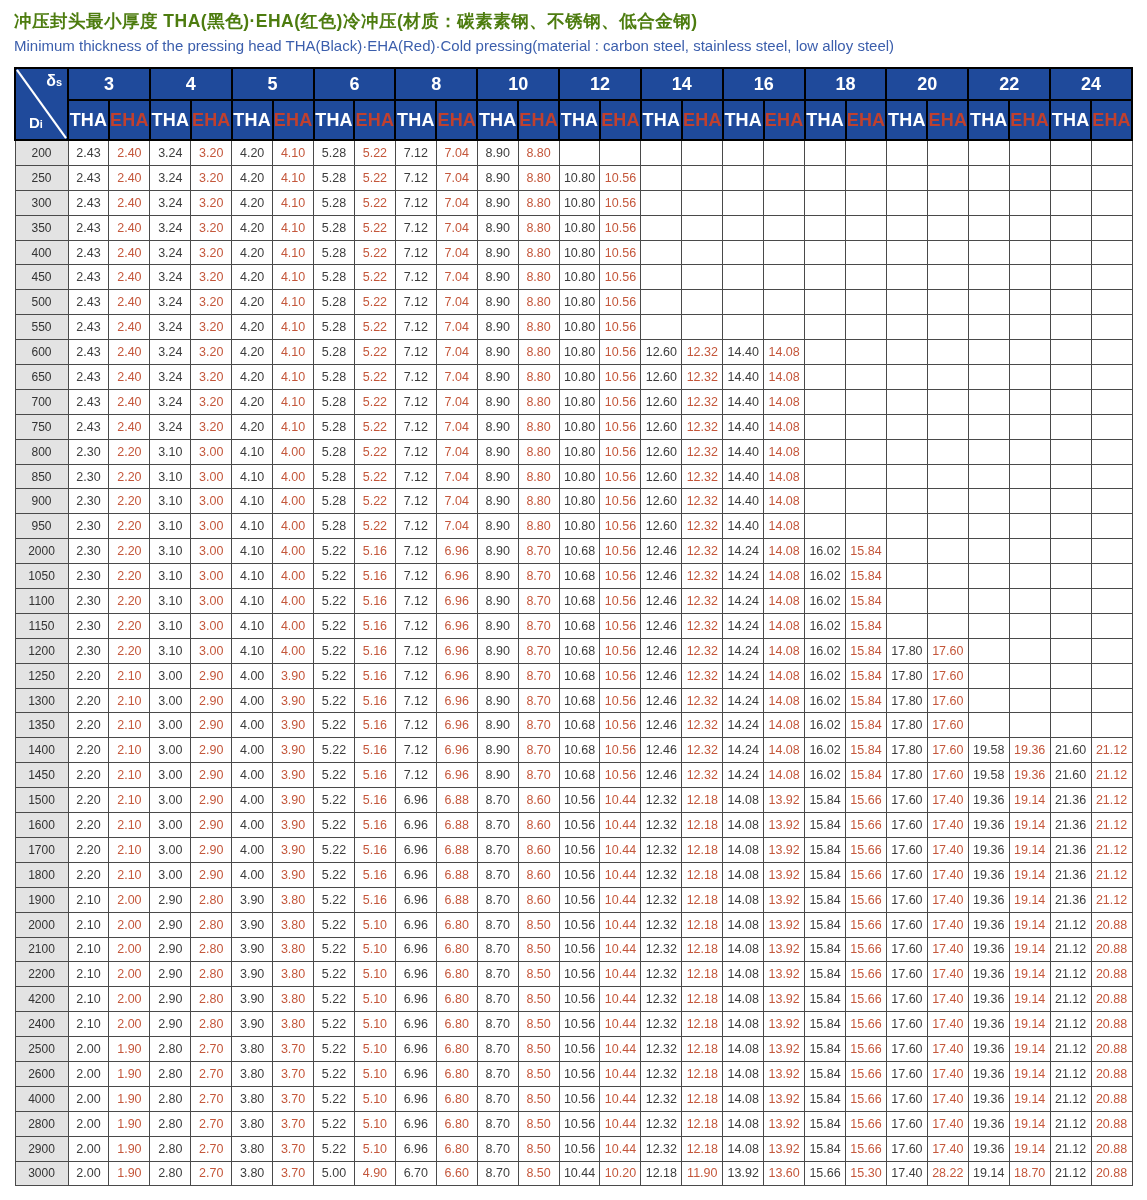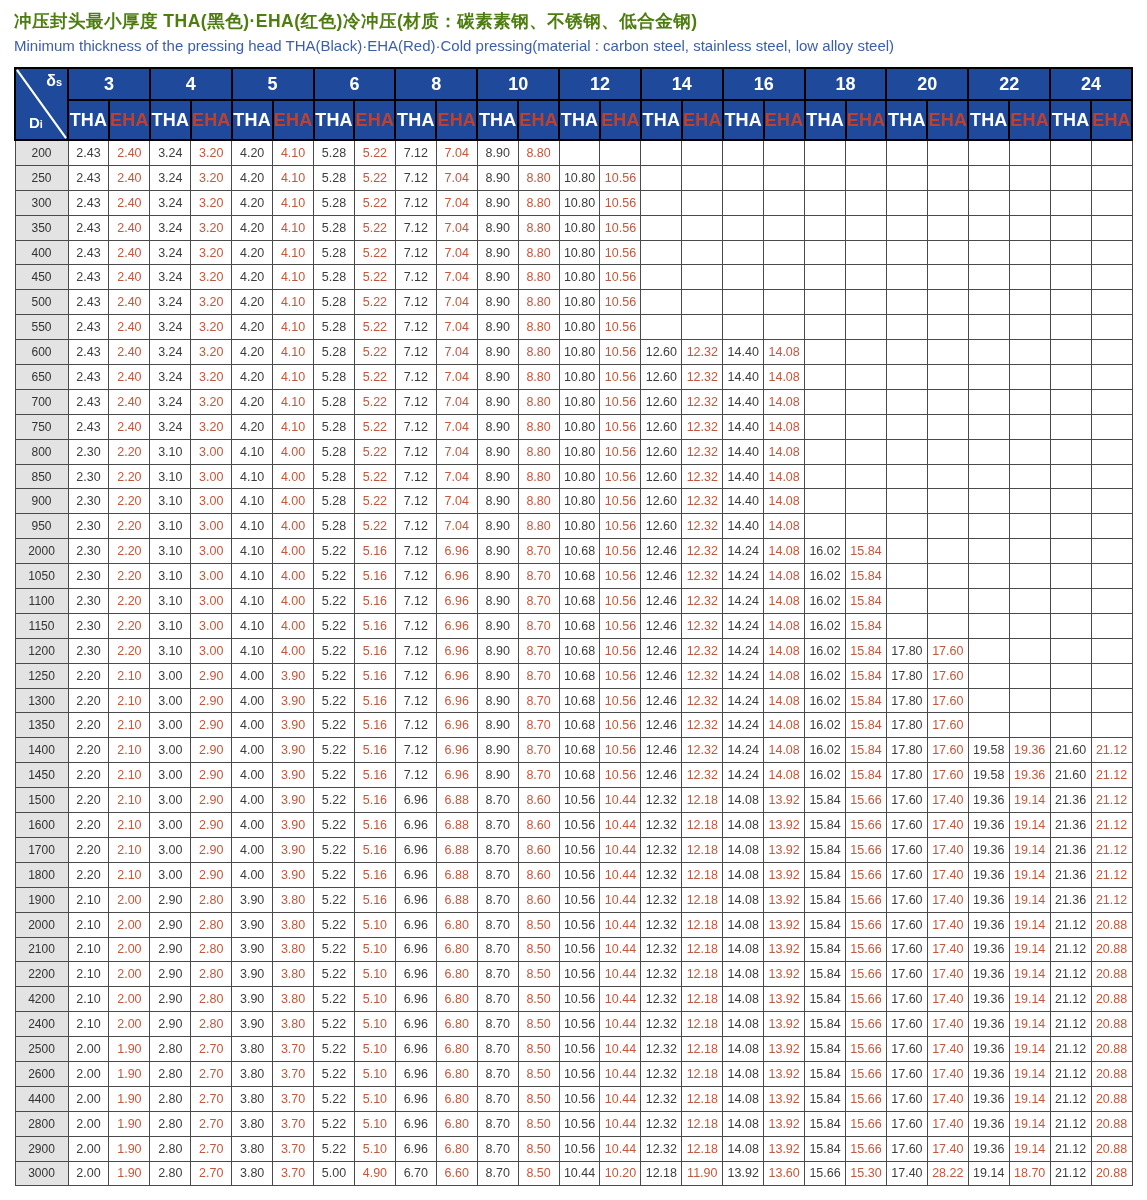--- a/index.html
+++ b/index.html
@@ -1209,21 +1209,21 @@
           <td class="tha">15.84</td>
           <td class="eha">15.66</td>
           <td class="tha">17.60</td>
           <td class="eha">17.40</td>
           <td class="tha">19.36</td>
           <td class="eha">19.14</td>
           <td class="tha">21.12</td>
           <td class="eha">20.88</td>
         </tr>
         <tr>
-          <td class="di">4400</td>
+          <td class="di">4000</td>
           <td class="tha">2.00</td>
           <td class="eha">1.90</td>
           <td class="tha">2.80</td>
           <td class="eha">2.70</td>
           <td class="tha">3.80</td>
           <td class="eha">3.70</td>
           <td class="tha">5.22</td>
           <td class="eha">5.10</td>
           <td class="tha">6.96</td>
           <td class="eha">6.80</td>

